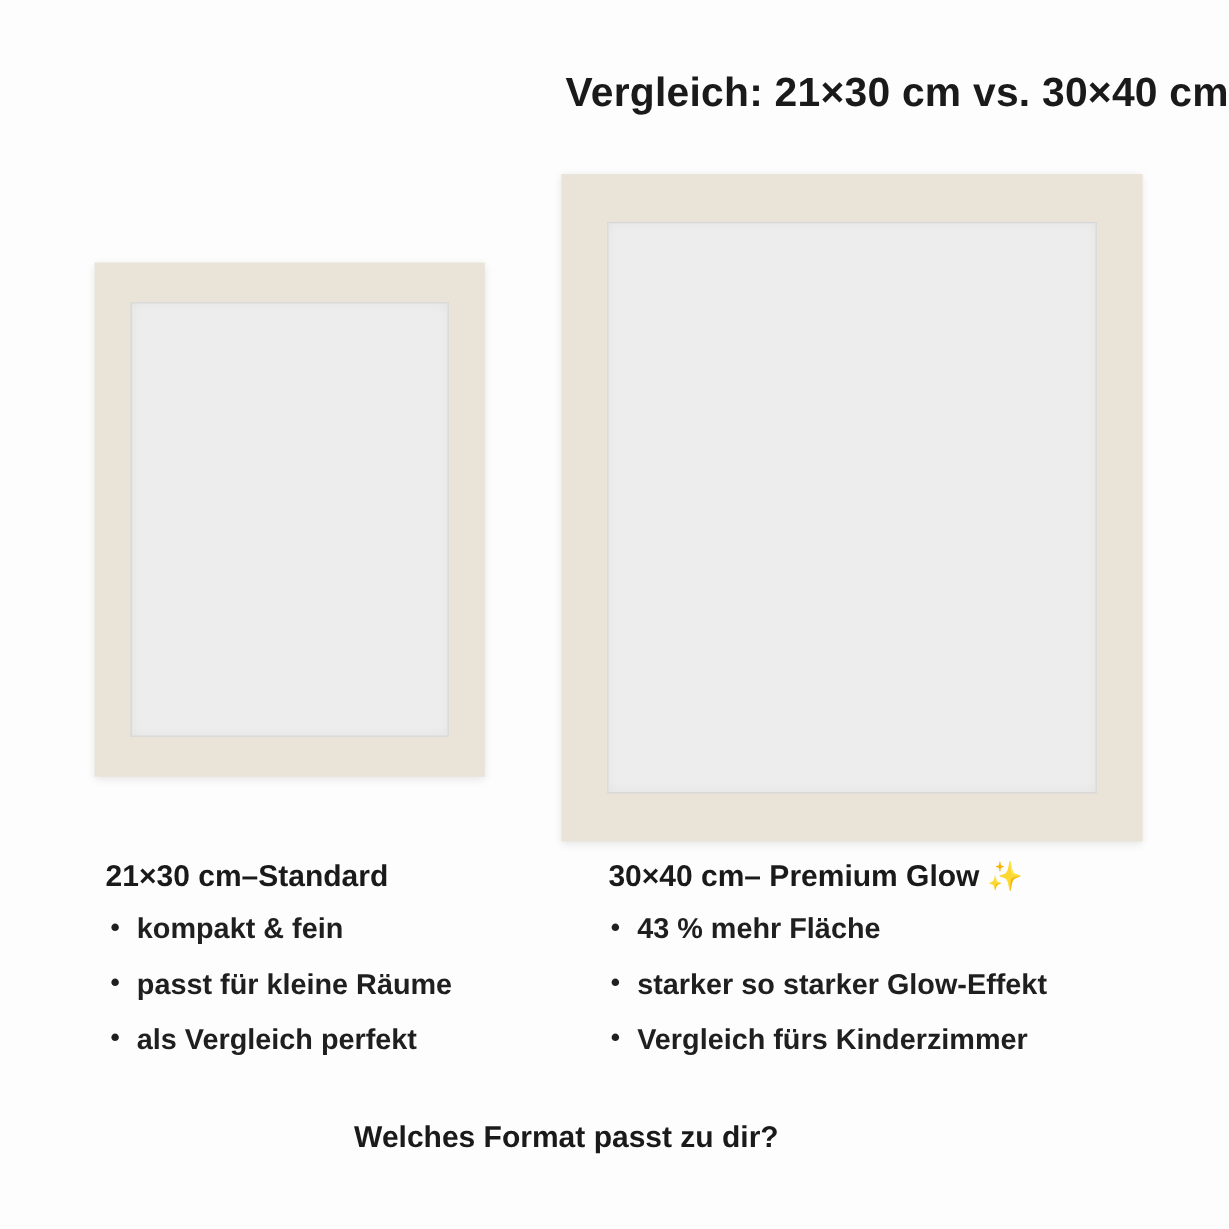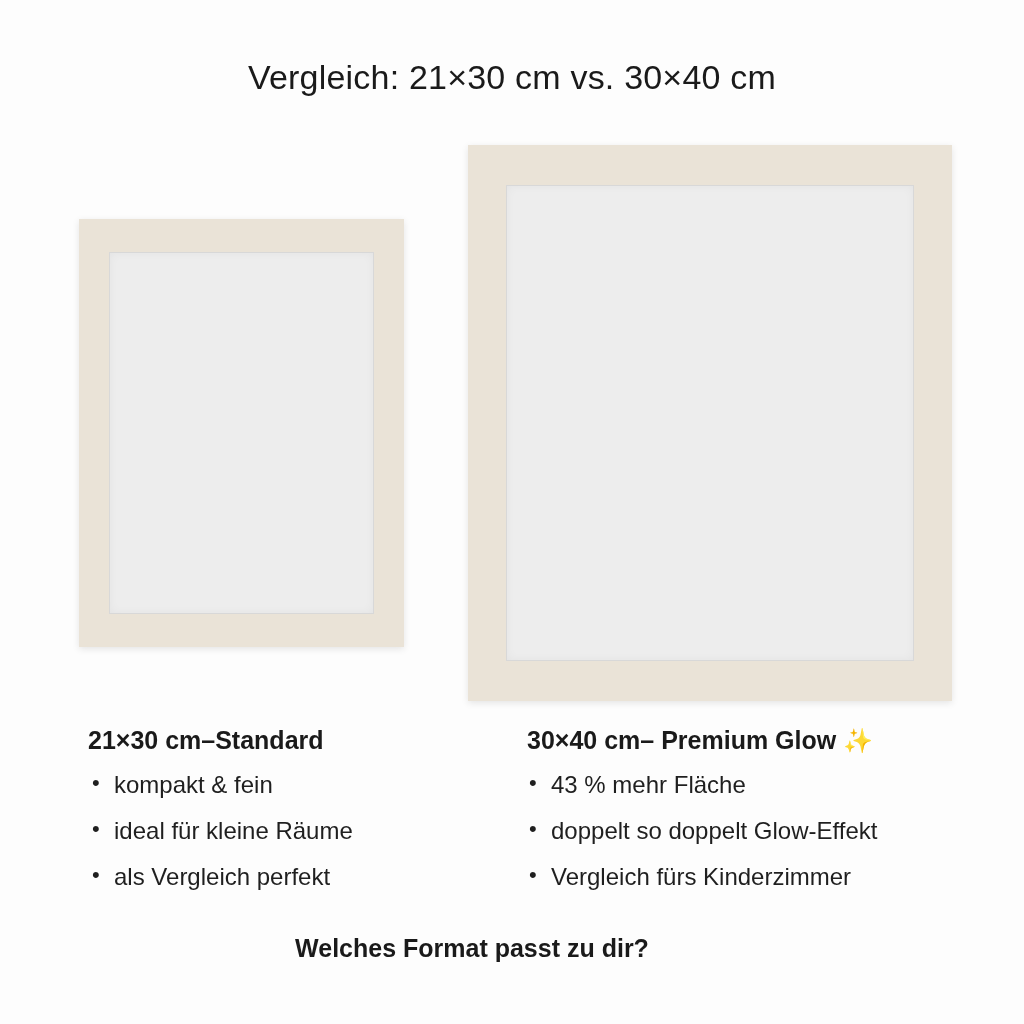--- a/index.html
+++ b/index.html
@@ -22,23 +22,23 @@
     background: #fdfdfd;
     box-sizing: border-box;
   }
 
   
   .title {
     position: absolute;
     top: 58px;
     left: 0;
     width: 1024px;
-    text-align: center;
+    text-align: right;
     font-size: 34px;
-    font-weight: normal;
+    font-weight: bold;
     letter-spacing: 0.2px;
     color: #1a1a1a;
   }
 
   
   .frame {
     position: absolute;
     box-sizing: border-box;
     border-style: solid;
     border-color: #eae3d7;
@@ -88,35 +88,36 @@
   .frame .mat.inner {
     inset: 0;
   }
 
   
   .col {
     position: absolute;
     box-sizing: border-box;
   }
   #col-small { left: 78px; top: 716px; width: 370px; }
-  #col-large { left: 515px; top: 716px; width: 470px; }
+  #col-large { left: 495px; top: 716px; width: 470px; }
 
   .col-heading {
     font-size: 25px;
     font-weight: bold;
     color: #1a1a1a;
-    margin: 10px 0 18px 12px;
+    margin: 0 0 18px 12px;
     white-space: nowrap;
   }
   #col-small .col-heading { margin-left: 10px; }
 
   .bullets {
     list-style: none;
     margin: 0;
     padding: 0;
+    font-weight: bold;
   }
   .bullets li {
     position: relative;
     font-size: 24px;
     line-height: 1.0;
     color: #1f1f1f;
     padding-left: 36px;
     margin-bottom: 22px;
     white-space: nowrap;
   }
@@ -160,29 +161,29 @@
 
   <div class="frame" id="frame-large">
     <div class="bevel"></div>
     <div class="mat inner"></div>
   </div>
 
   <div class="col" id="col-small">
     <div class="col-heading">21×30 cm–Standard</div>
     <ul class="bullets">
       <li>kompakt &amp; fein</li>
-      <li>ideal für kleine  Räume</li>
+      <li>passt für kleine  Räume</li>
       <li>als Vergleich perfekt</li>
     </ul>
   </div>
 
   <div class="col" id="col-large">
     <div class="col-heading"><span>30×40 cm– Premium Glow</span> <span class="sparkle">✨</span></div>
     <ul class="bullets">
       <li>43 % mehr Fläche</li>
-      <li>doppelt so doppelt  Glow-Effekt</li>
+      <li>starker so starker  Glow-Effekt</li>
       <li>Vergleich fürs Kinderzimmer</li>
     </ul>
   </div>
 
   <div class="footer-q">Welches Format passt zu dir?</div>
 
 </div>
 
 </body></html>

